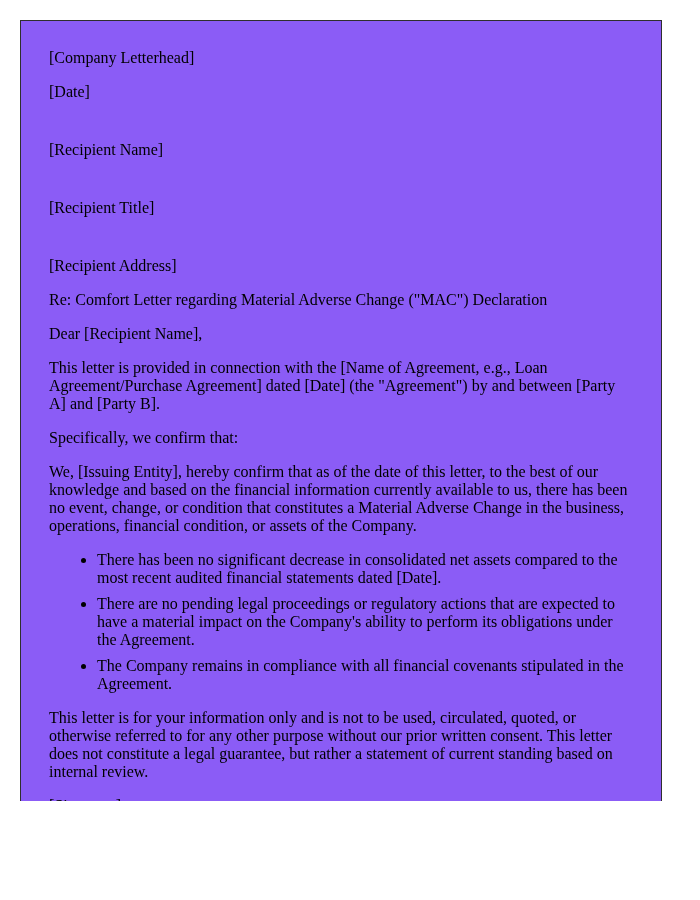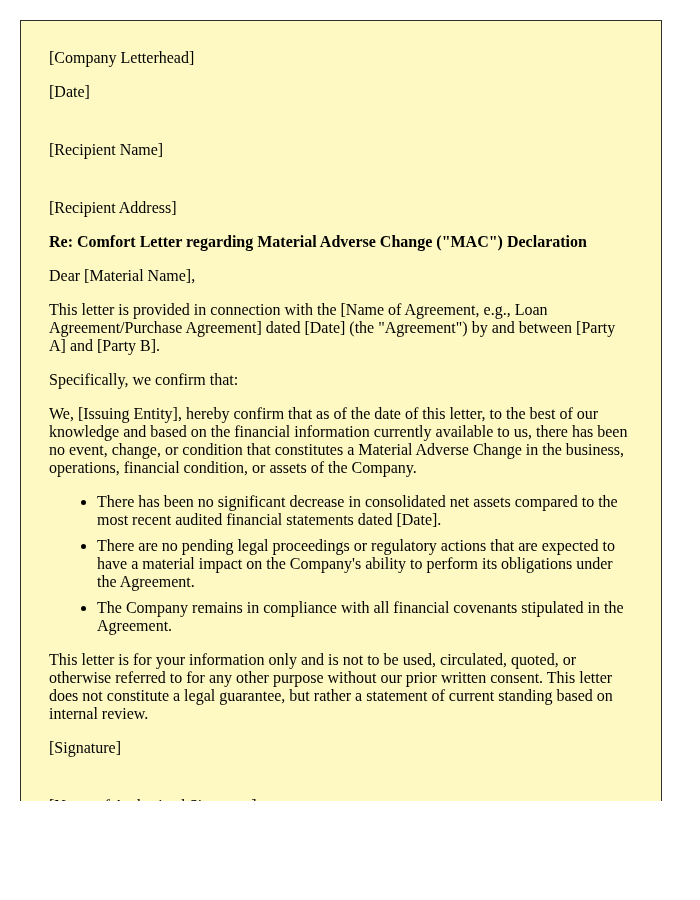--- a/index.html
+++ b/index.html
@@ -12,54 +12,55 @@
   }
   .letter-frame {
     position: absolute;
     left: 20px;
     top: 20px;
     width: 642px;
     height: 781px;
     border: 1px solid #2f2f2f;
     border-bottom: none;
     padding: 28px 28px 0 28px;
-    background: #fef9c3;
+    background: #8b5cf6;
     overflow: hidden;
   }
   .letter-frame p, .letter-frame div.line-block, .letter-frame ul {
     font-size: 16px;
     line-height: 18px;
     margin: 16px 0;
   }
   .letter-frame > :first-child { margin-top: 0; }
   .line-block span { display: block; margin-top: 40px; }
-  .subject { font-weight: bold; }
+  .subject { font-weight: normal; }
   ul.confirm-list {
     padding-left: 40px;
     list-style-type: disc;
   }
   ul.confirm-list li { margin: 8px; }
 </style>
 </head>
 <body>
 
 <div class="letter-frame">
 
   <p>[Company Letterhead]</p>
 
   <p>[Date]</p>
 
   <div class="line-block">
     <span>[Recipient Name]</span>
+    <span>[Recipient Title]</span>
     <span>[Recipient Address]</span>
   </div>
 
   <p class="subject">Re: Comfort Letter regarding Material Adverse Change ("MAC") Declaration</p>
 
-  <p>Dear [Material Name],</p>
+  <p>Dear [Recipient Name],</p>
 
   <p>This letter is provided in connection with the [Name of Agreement, e.g., Loan Agreement/Purchase Agreement] dated [Date] (the "Agreement") by and between [Party A] and [Party B].</p>
 
   <p>Specifically, we confirm that:</p>
 
   <p>We, [Issuing Entity], hereby confirm that as of the date of this letter, to the best of our knowledge and based on the financial information currently available to us, there has been no event, change, or condition that constitutes a Material Adverse Change in the business, operations, financial condition, or assets of the Company.</p>
 
   <ul class="confirm-list">
     <li>There has been no significant decrease in consolidated net assets compared to the most recent audited financial statements dated [Date].</li>
     <li>There are no pending legal proceedings or regulatory actions that are expected to have a material impact on the Company's ability to perform its obligations under the Agreement.</li>

